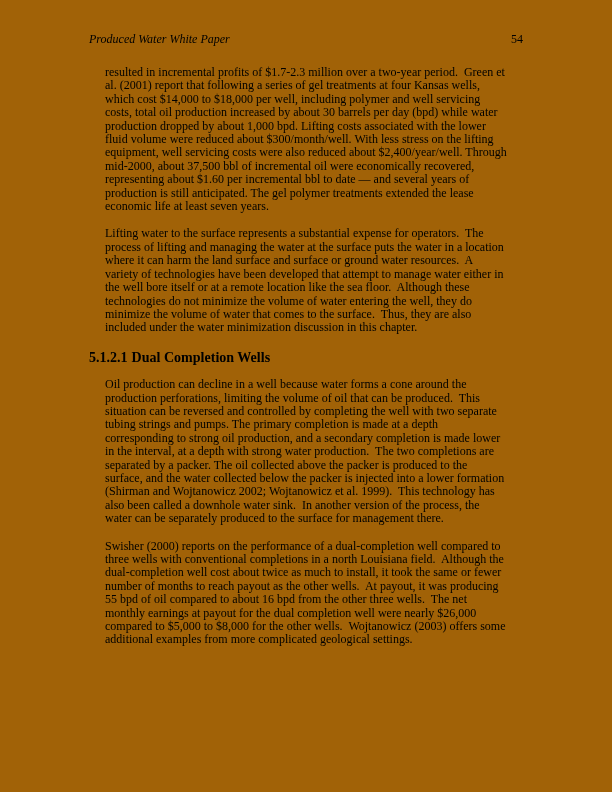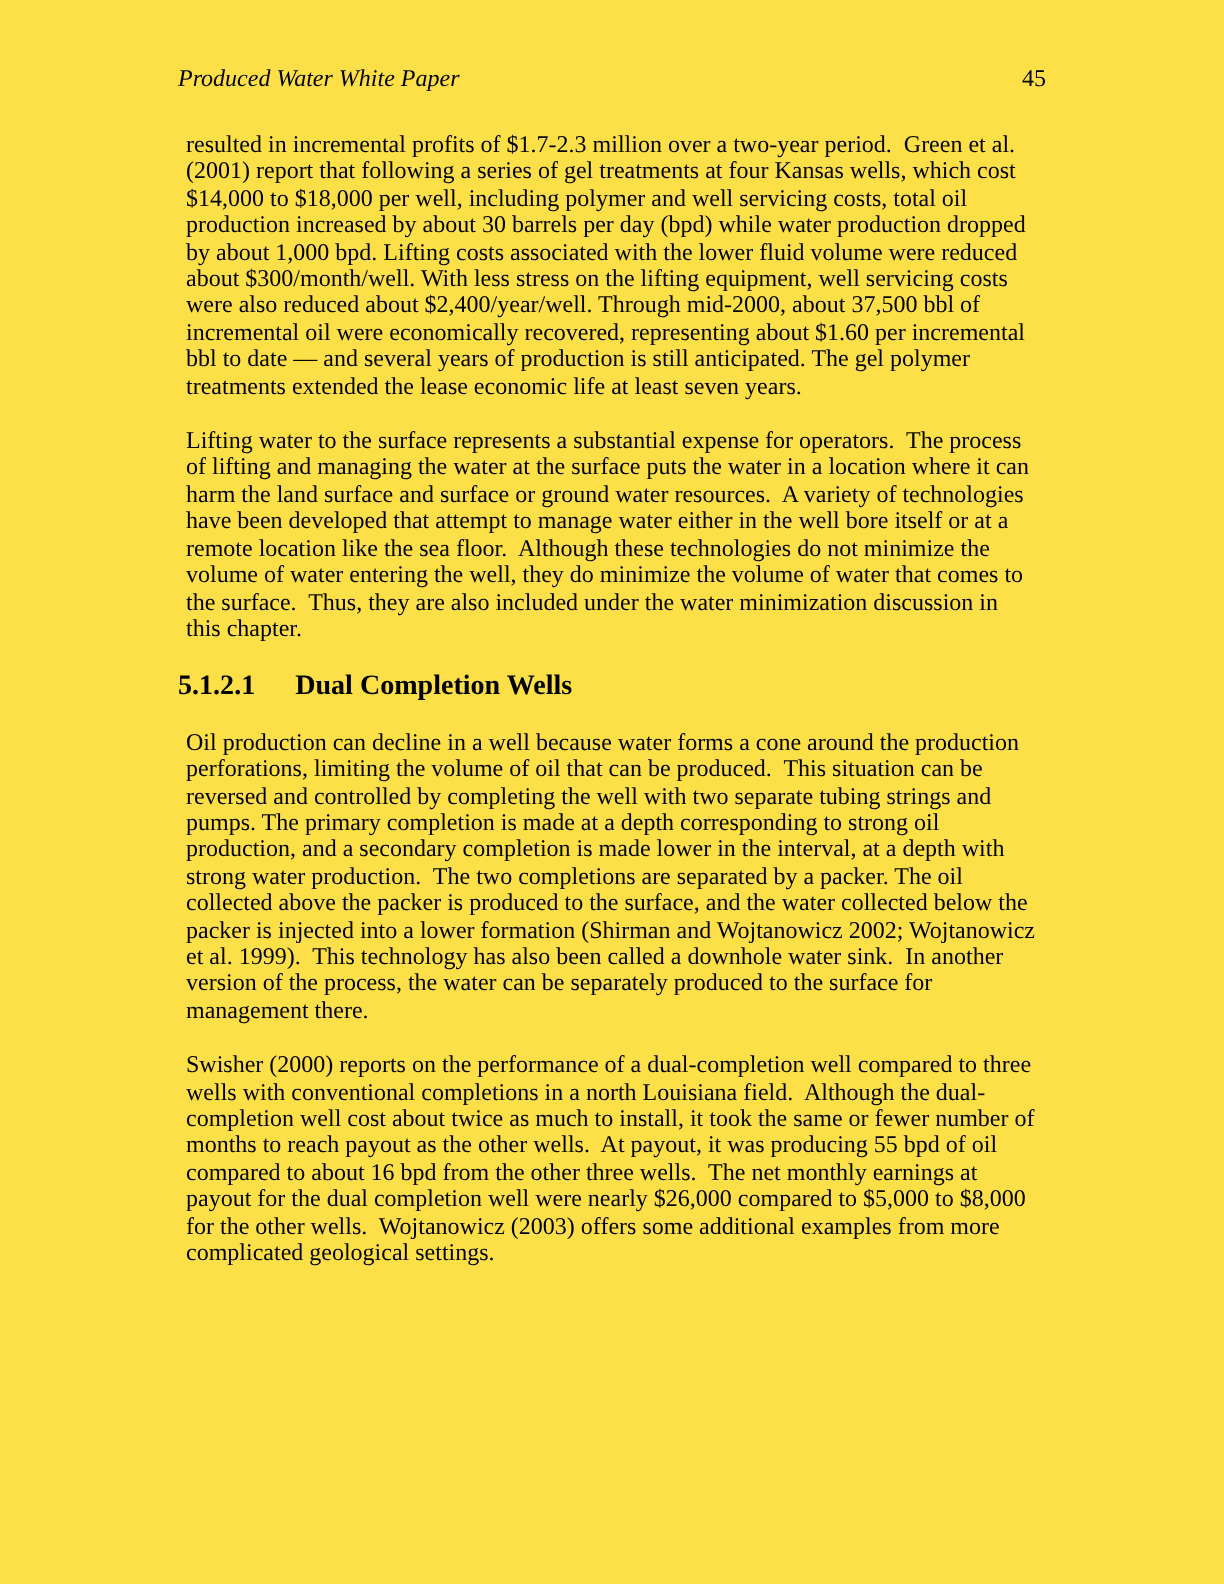--- a/index.html
+++ b/index.html
@@ -5,21 +5,21 @@
   html, body {
     margin: 0;
     padding: 0;
     background: #ffffff;
   }
   .page {
     position: relative;
     width: 612px;
     height: 792px;
     box-sizing: border-box;
-    background: #fde047;
+    background: #a16207;
     color: #000000;
     font-family: "Liberation Serif", "DejaVu Serif", serif;
     font-size: 12px;
     padding: 32px 89px 40px 89px;
     overflow: hidden;
   }
   .page-header {
     display: flex;
     justify-content: space-between;
     align-items: baseline;
@@ -27,49 +27,49 @@
     line-height: 14px;
     margin-bottom: 20px;
   }
   .running-title {
     font-style: italic;
   }
   .page-number {
     font-style: normal;
   }
   .para {
-    margin: 14px 4px;
+    margin: 14px 16px;
     line-height: 13.4px;
     text-align: left;
     white-space: pre-wrap;
   }
   .heading {
     margin: 16px 0 14px 0;
     font-weight: bold;
     line-height: 13.4px;
   }
   .heading .heading-number {
     display: inline-block;
   }
   .heading-l3 .heading-title {
     margin-left: 9px;
   }
   .heading-l4 .heading-title {
-    margin-left: 20px;
+    margin-left: 4px;
     text-align: right;
   }
 </style>
 </head>
 <body>
 
 <div class="page">
 
   <header class="page-header">
     <span class="running-title">Produced Water White Paper</span>
-    <span class="page-number">45</span>
+    <span class="page-number">54</span>
   </header>
 
   <main class="page-body">
 
     <p class="para">resulted in incremental profits of $1.7-2.3 million over a two-year period.  Green et al. (2001) report that following a series of gel treatments at four Kansas wells, which cost $14,000 to $18,000 per well, including polymer and well servicing costs, total oil production increased by about 30 barrels per day (bpd) while water production dropped by about 1,000 bpd. Lifting costs associated with the lower fluid volume were reduced about $300/month/well. With less stress on the lifting equipment, well servicing costs were also reduced about $2,400/year/well. Through mid-2000, about 37,500 bbl of incremental oil were economically recovered, representing about $1.60 per incremental bbl to date — and several years of production is still anticipated. The gel polymer treatments extended the lease economic life at least seven years.</p>
 
 
     <p class="para">Lifting water to the surface represents a substantial expense for operators.  The process of lifting and managing the water at the surface puts the water in a location where it can harm the land surface and surface or ground water resources.  A variety of technologies have been developed that attempt to manage water either in the well bore itself or at a remote location like the sea floor.  Although these technologies do not minimize the volume of water entering the well, they do minimize the volume of water that comes to the surface.  Thus, they are also included under the water minimization discussion in this chapter.</p>
 
     <h3 class="heading heading-l4">

